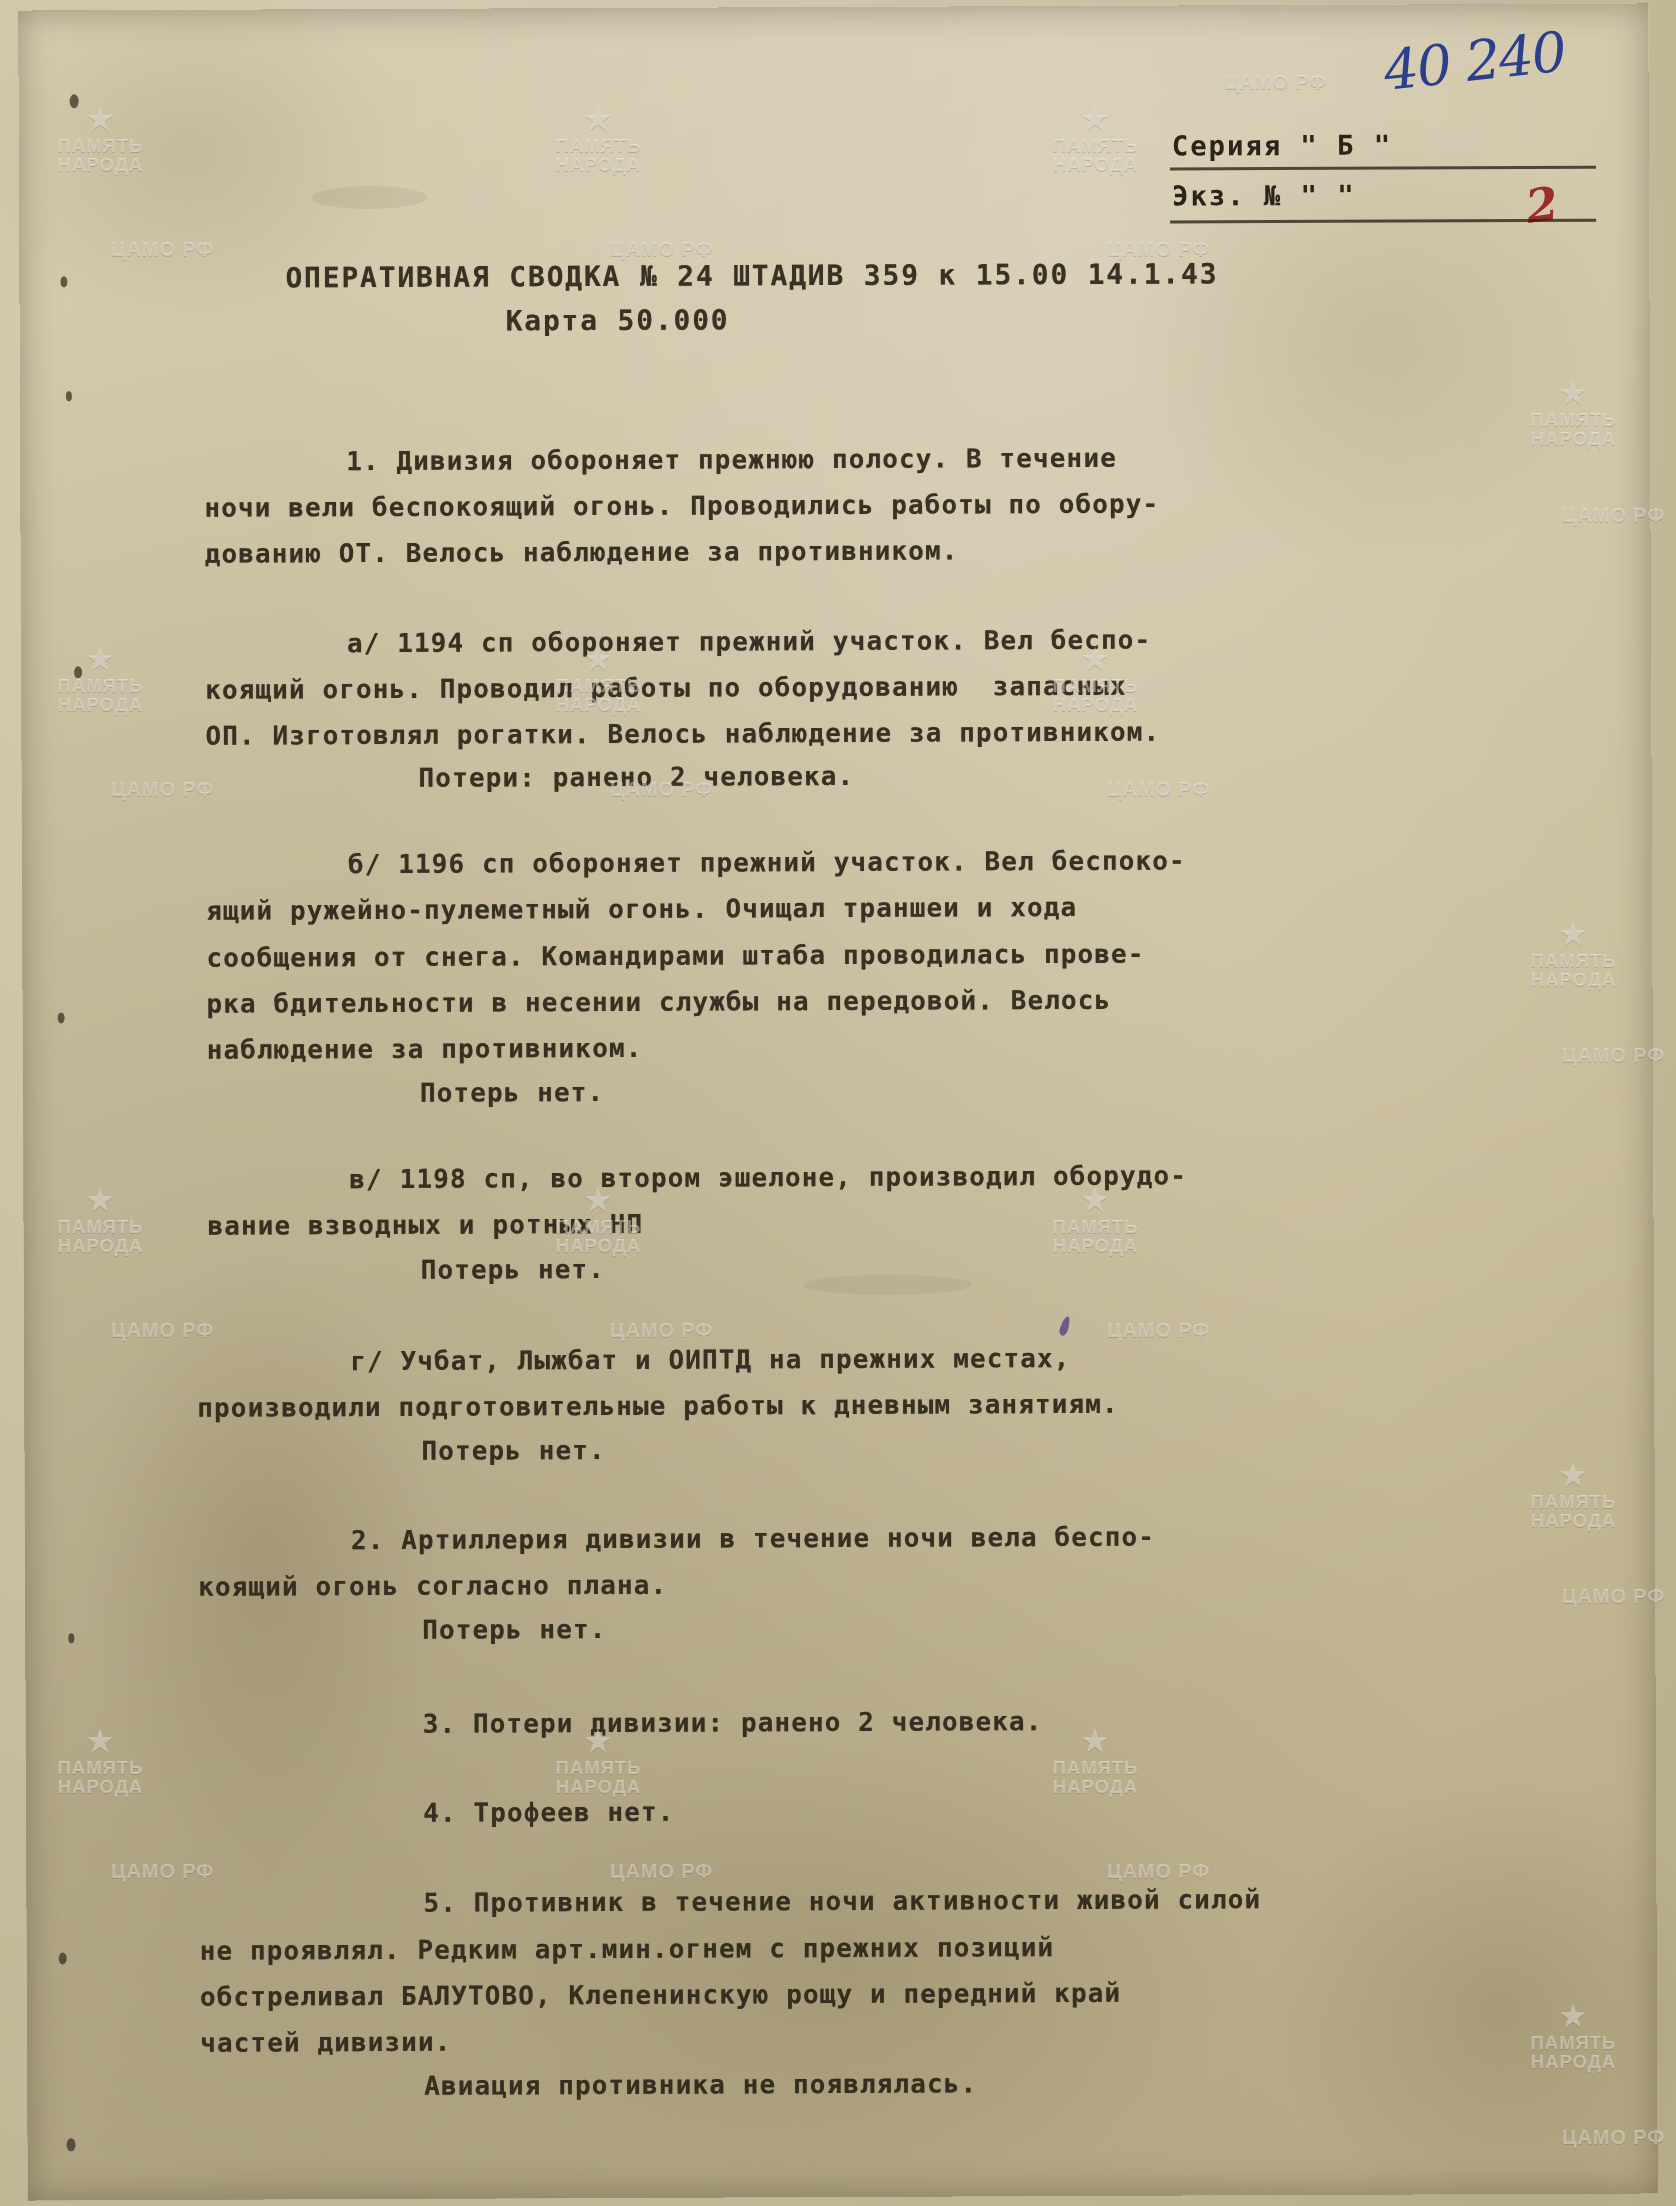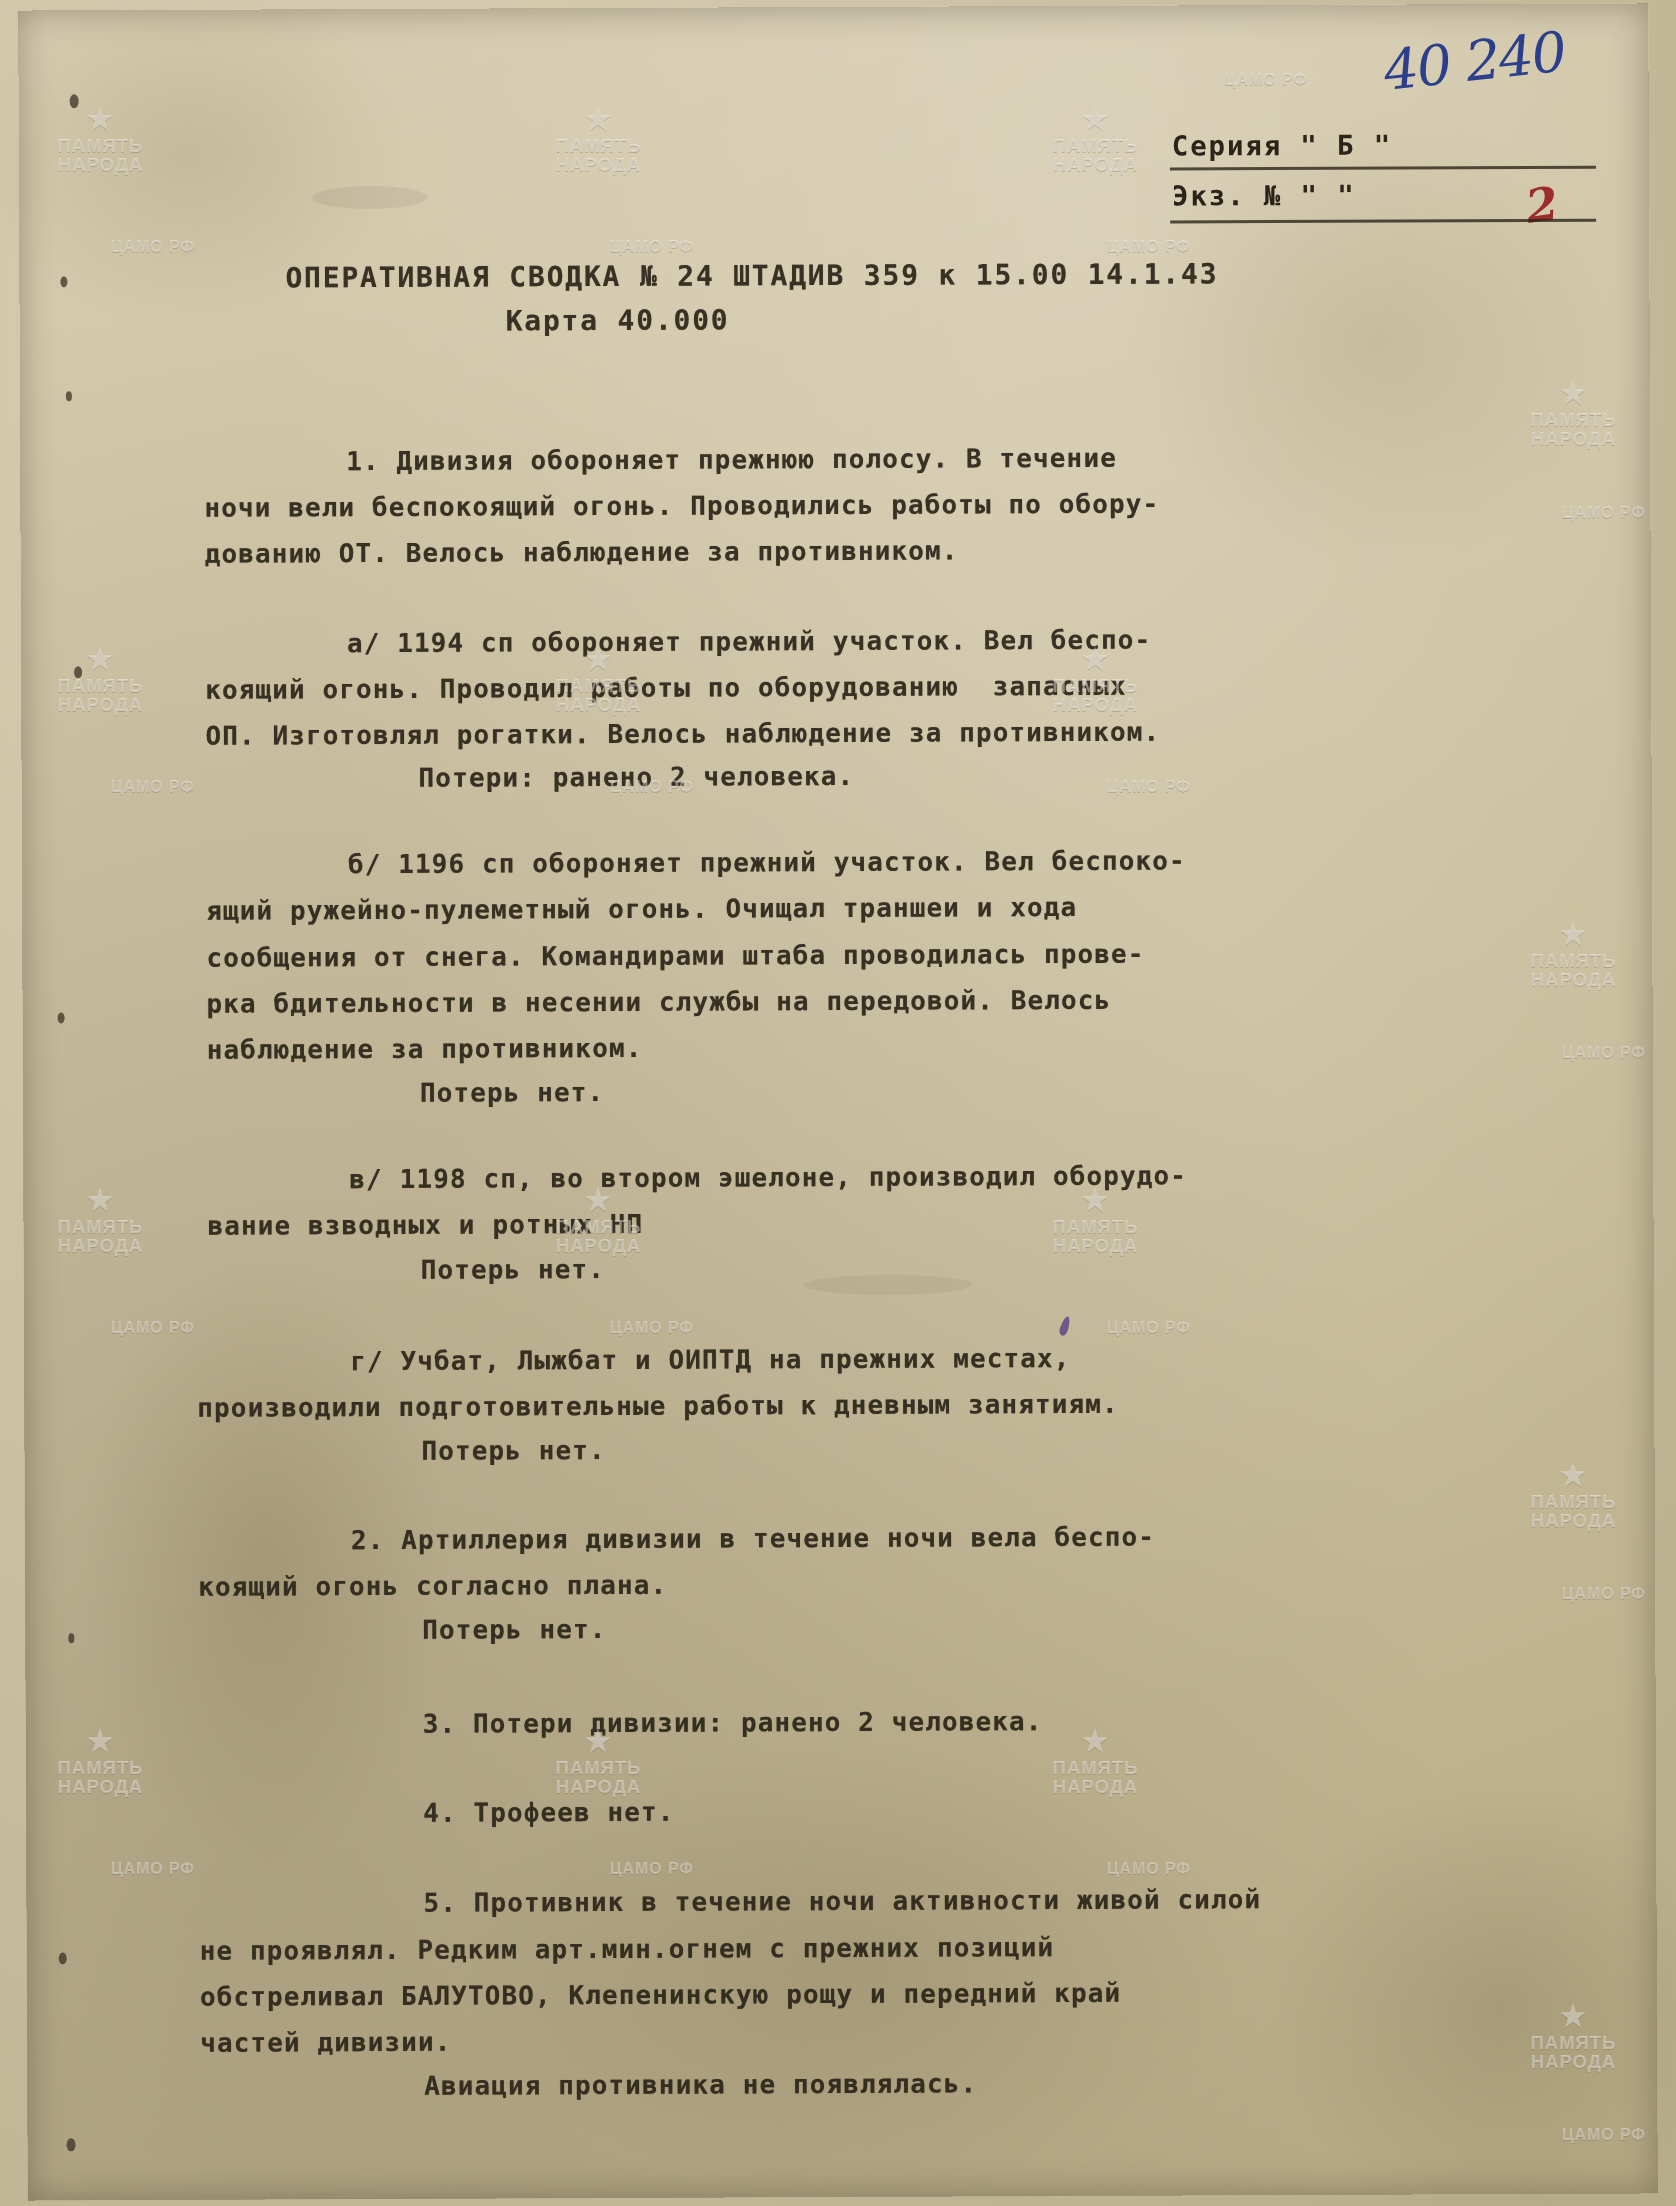--- a/index.html
+++ b/index.html
@@ -157,21 +157,21 @@
     letter-spacing: 0.9px;
   }
   .wm-star {
     display: block;
     font-size: 29px;
     line-height: 1;
     margin-bottom: 1.8px;
     color: rgba(255,255,255,0.42);
   }
   .wm-camo {
-    font-size: 16px;
+    font-size: 20px;
     font-weight: 700;
     letter-spacing: 0.9px;
     color: rgba(255,255,255,0.38);
   }
 </style>
 </head>
 <body>
 
 <div id="page">
   <div id="sheet">
@@ -201,21 +201,21 @@
     <div id="serial-block">
       <div id="serial-line1">Серияя " Б "</div>
     </div>
     <div id="serial-rule1"></div>
     <div id="serial-line2" style="font-family:'DejaVu Sans Mono','Liberation Mono',monospace;font-weight:700;font-size:27.5px;letter-spacing:1.8px;color:#2b2519;">Экз. № "          "</div>
     <div id="serial-rule2"></div>
 
     <div id="typescript">
 
       <div class="tx" style="left:266px; top:255px; font-size:28px; letter-spacing:1.8px;">ОПЕРАТИВНАЯ СВОДКА № 24 ШТАДИВ 359 к 15.00 14.1.43</div>
-      <div class="tx" style="left:486px; top:299px; font-size:28px; letter-spacing:1.8px;">Карта 40.000</div>
+      <div class="tx" style="left:486px; top:299px; font-size:28px; letter-spacing:1.8px;">Карта 50.000</div>
 
       <div class="tx" style="left:326px; top:439px; font-size:26px;">1. Дивизия обороняет прежнюю полосу. В течение</div>
       <div class="tx" style="left:184px; top:485px; font-size:26px;">ночи вели беспокоящий огонь. Проводились работы по обору-</div>
       <div class="tx" style="left:184px; top:531px; font-size:26px;">дованию ОТ. Велось наблюдение за противником.</div>
 
       <div class="tx" style="left:326px; top:621px; font-size:26px;">а/ 1194 сп обороняет прежний участок. Вел беспо-</div>
       <div class="tx" style="left:184px; top:667px; font-size:26px;">коящий огонь. Проводил работы по оборудованию  запасных</div>
       <div class="tx" style="left:184px; top:713px; font-size:26px;">ОП. Изготовлял рогатки. Велось наблюдение за противником.</div>
       <div class="tx" style="left:397px; top:756px; font-size:26px;">Потери: ранено 2 человека.</div>
 

